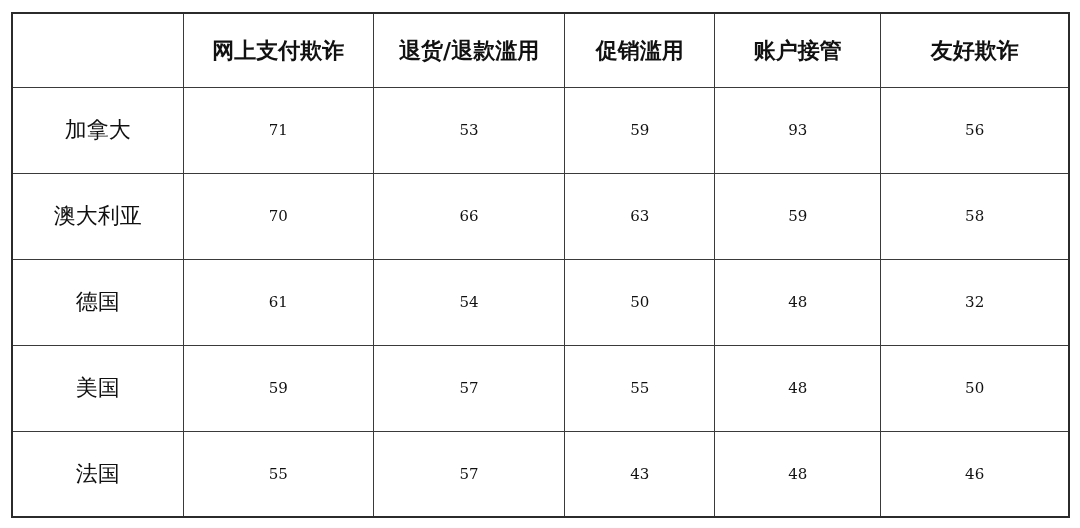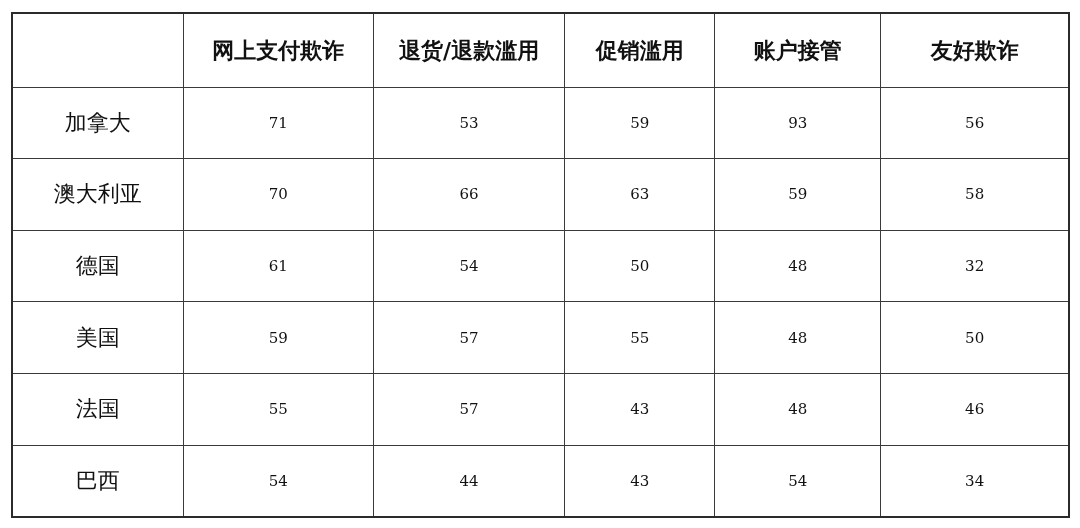--- a/index.html
+++ b/index.html
@@ -119,23 +119,15 @@
           <td class="num-cell">50</td>
         </tr>
         <tr>
           <td class="row-label">法国</td>
           <td class="num-cell">55</td>
           <td class="num-cell">57</td>
           <td class="num-cell">43</td>
           <td class="num-cell">48</td>
           <td class="num-cell">46</td>
         </tr>
-        <tr>
-          <td class="row-label">巴西</td>
-          <td class="num-cell">54</td>
-          <td class="num-cell">44</td>
-          <td class="num-cell">43</td>
-          <td class="num-cell">54</td>
-          <td class="num-cell">34</td>
-        </tr>
       </tbody>
   </table>
 </div>
 
 </body></html>

